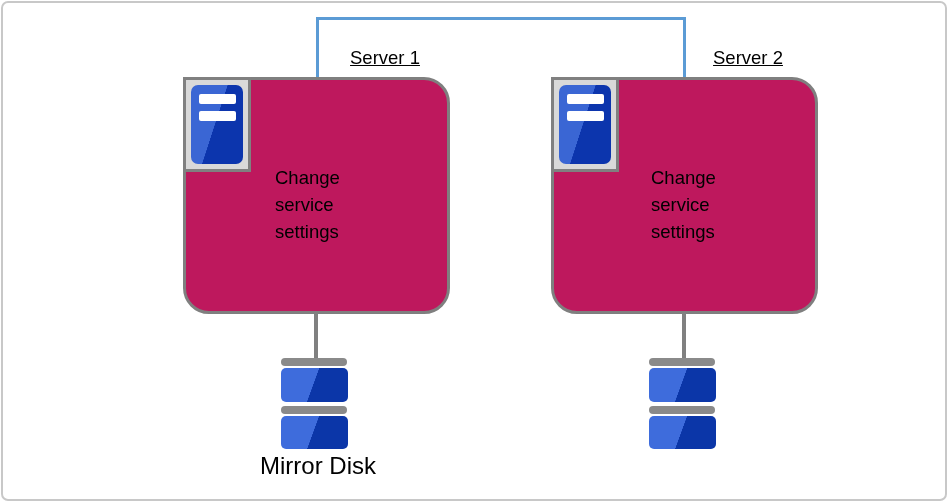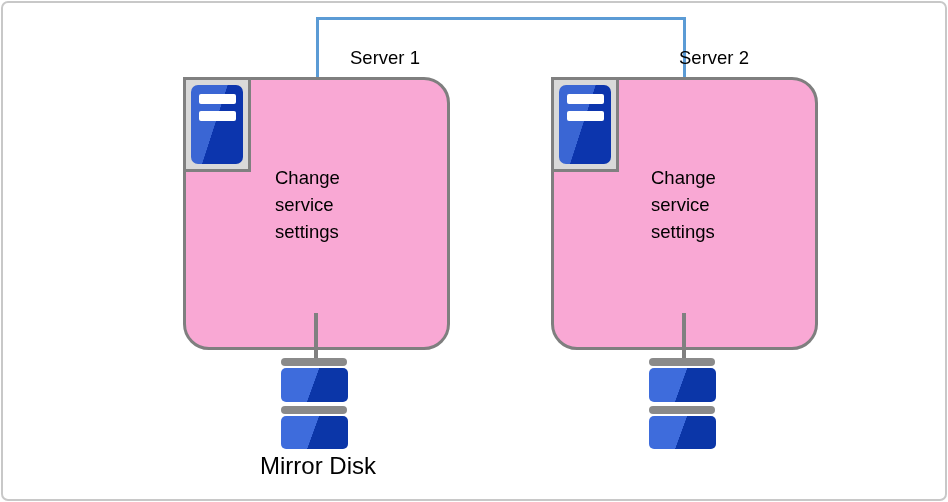--- a/index.html
+++ b/index.html
@@ -16,29 +16,29 @@
 
   
   .heartbeat {
     position:absolute; left:316px; top:17px; width:370px; height:60px;
     border:3px solid var(--connector-blue,#5B9BD5); border-bottom:none;
     box-sizing:border-box;
   }
 
   .server-label {
     position:absolute; top:47px; width:120px; text-align:center;
-    font-size:18.5px; line-height:22px; white-space:nowrap;
+    font-size:18.5px; line-height:22px; white-space:nowrap;text-decoration:underline;
   }
   .server-label.s1 { left:325px; }
-  .server-label.s2 { left:654px; }
+  .server-label.s2 { left:688px; }
 
   .group-box {
-    position:absolute; top:77px; width:267px; height:273px;
+    position:absolute; top:77px; width:267px; height:237px;
     border:3px solid var(--box-border,#7F7F7F); border-radius:26px;
-    box-sizing:border-box; background:#f9a8d4;
+    box-sizing:border-box; background:#be185d;
   }
   .group-box.left  { left:183px; }
   .group-box.right { left:551px; }
 
   
   .server-icon {
     position:absolute; left:-3px; top:-3px; width:68px; height:95px;
     background:var(--icon-frame-fill,#D9D9D9);
     border:3px solid var(--icon-frame-border,#808080);
     box-sizing:border-box;

